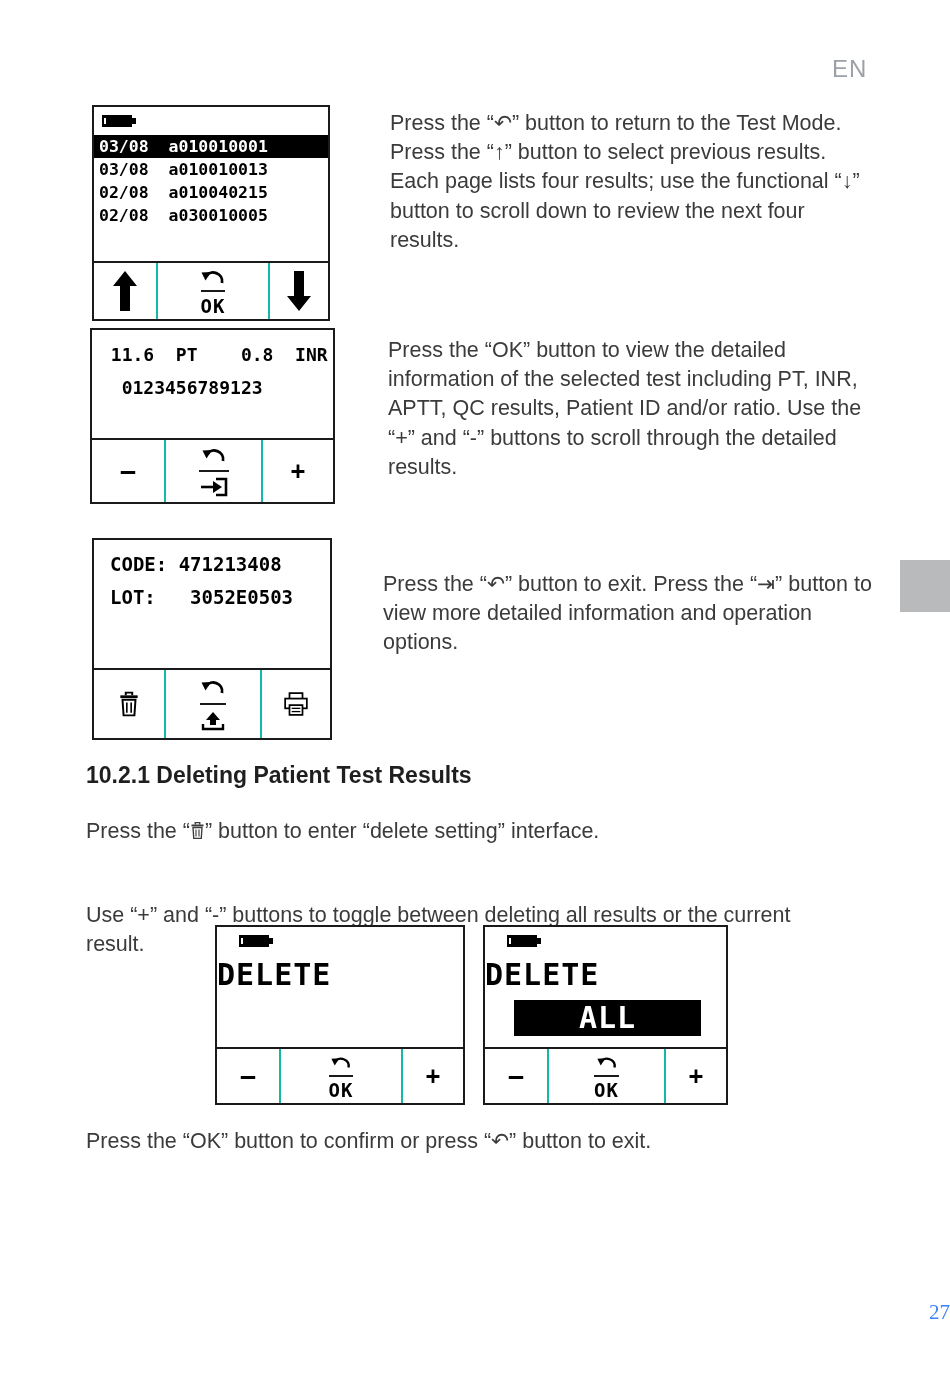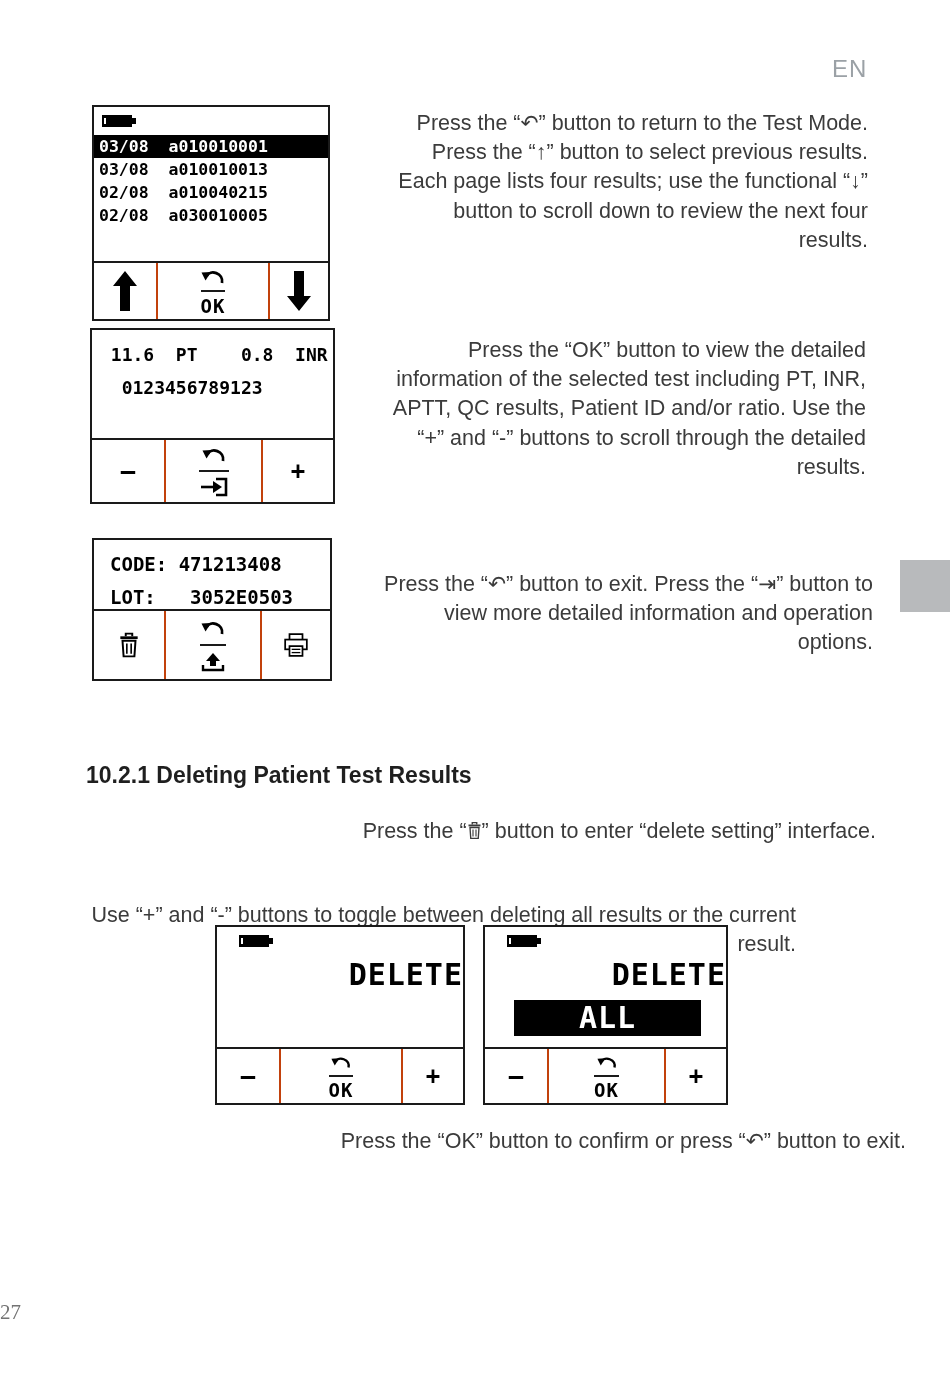--- a/index.html
+++ b/index.html
@@ -1,30 +1,30 @@
 <!DOCTYPE html>
 <html><head>
 <meta charset="utf-8">
 <style>
   * { margin:0; padding:0; box-sizing:border-box; }
   html,body { background:#ffffff; }
   body {
     width:950px; height:1382px; position:relative; overflow:hidden;
     font-family:"Liberation Sans","DejaVu Sans",sans-serif; color:#3b3b3b;
   }
-  .abs { position:absolute;text-align:right; }
+  .abs { position:absolute; }
 
   .lang { color:#9ba1a6; font-size:24px; letter-spacing:1px; }
 
   .body-text { font-size:21.5px; line-height:1.36; color:#3b3b3b; }
   .body-text p { margin:0; }
 
   .heading { font-size:23px; font-weight:bold; color:#1f1f1f; }
 
-  .page-num { font-family:"Liberation Serif",serif; font-size:21px; color:#737373; text-align:left; }
+  .page-num { font-family:"Liberation Serif",serif; font-size:21px; color:#3b82f6; text-align:right; }
 
   .side-tab { background:#b8babc; }
 
   
   .screen {
     border:2px solid #1a1a1a; background:#fff; position:absolute;
     font-family:"DejaVu Sans Mono",monospace; font-weight:bold; color:#000;
   }
   .battery { position:absolute; width:30px; height:12px; background:#000; }
   .battery::after { content:""; position:absolute; right:-4px; top:3px; width:4px; height:6px; background:#000; }
@@ -32,28 +32,28 @@
 
   .rows { position:absolute; left:0; right:0; top:28px; }
   .row { height:23px; line-height:23px; padding-left:5px; font-size:16.5px; white-space:pre; }
   .row.selected { background:#000; color:#fff; }
 
   .scr-line { white-space:pre; font-size:18px; line-height:33px; padding-left:8px; }
   .scr-line3 { white-space:pre; font-size:19px; line-height:33px; padding-left:16px; }
 
   .btn-panel { position:absolute; left:0; right:0; bottom:0; border-top:2px solid #1a1a1a; display:flex; }
   .cell { display:flex; align-items:center; justify-content:center; }
-  .cell + .cell { border-left:2px solid #c2410c; }
+  .cell + .cell { border-left:2px solid #14b8a6; }
   .mid { display:flex; flex-direction:column; flex:1; }
   .half { flex:1; display:flex; align-items:center; justify-content:center; }
   .half + .half { border-top:2px solid #1a1a1a; }
   .sign { font-size:24px; font-weight:bold; }
   .ok-label { font-size:19px; letter-spacing:1px; }
 
-  .del-title { text-align:right; font-size:30px; letter-spacing:1px;padding-left:9px; }
+  .del-title { text-align:left; font-size:30px; letter-spacing:1px; }
   .hl-bar { position:absolute; background:#000; color:#fff; text-align:center;
             font-size:30px; line-height:36px; height:36px; letter-spacing:1px; }
 
   svg { display:block; }
   .inline-icon { display:inline-block; vertical-align:-2px; }
 </style>
 </head>
 <body>
 
 <div class="abs lang" style="left:832px; top:55px;">EN</div>
@@ -127,21 +127,21 @@
       </div>
     </div>
     <div class="cell sign" style="width:72px;">+</div>
   </div>
 </div>
 
 <div class="abs body-text" style="left:388px; top:336px; width:478px;">
   <p>Press the “OK” button to view the detailed information of the selected test including PT, INR, APTT, QC results, Patient ID and/or ratio. Use the “+” and “-” buttons to scroll through the detailed results.</p>
 </div>
 
-<div class="screen" style="left:92px; top:538px; width:240px; height:143px;">
+<div class="screen" style="left:92px; top:538px; width:240px; height:202px;">
   <div style="padding-top:8px;">
     <div class="scr-line3">CODE: 471213408</div>
     <div class="scr-line3">LOT:   3052E0503</div>
   </div>
   <div class="btn-panel" style="height:70px;">
     <div class="cell" style="width:70px;">
       <span>
         <svg width="22" height="26" viewBox="0 0 20 24">
             <rect x="2" y="4" width="16" height="2.5" fill="#000"></rect>
             <path d="M7 4 V1.5 H13 V4" fill="none" stroke="#000" stroke-width="1.8"></path>

